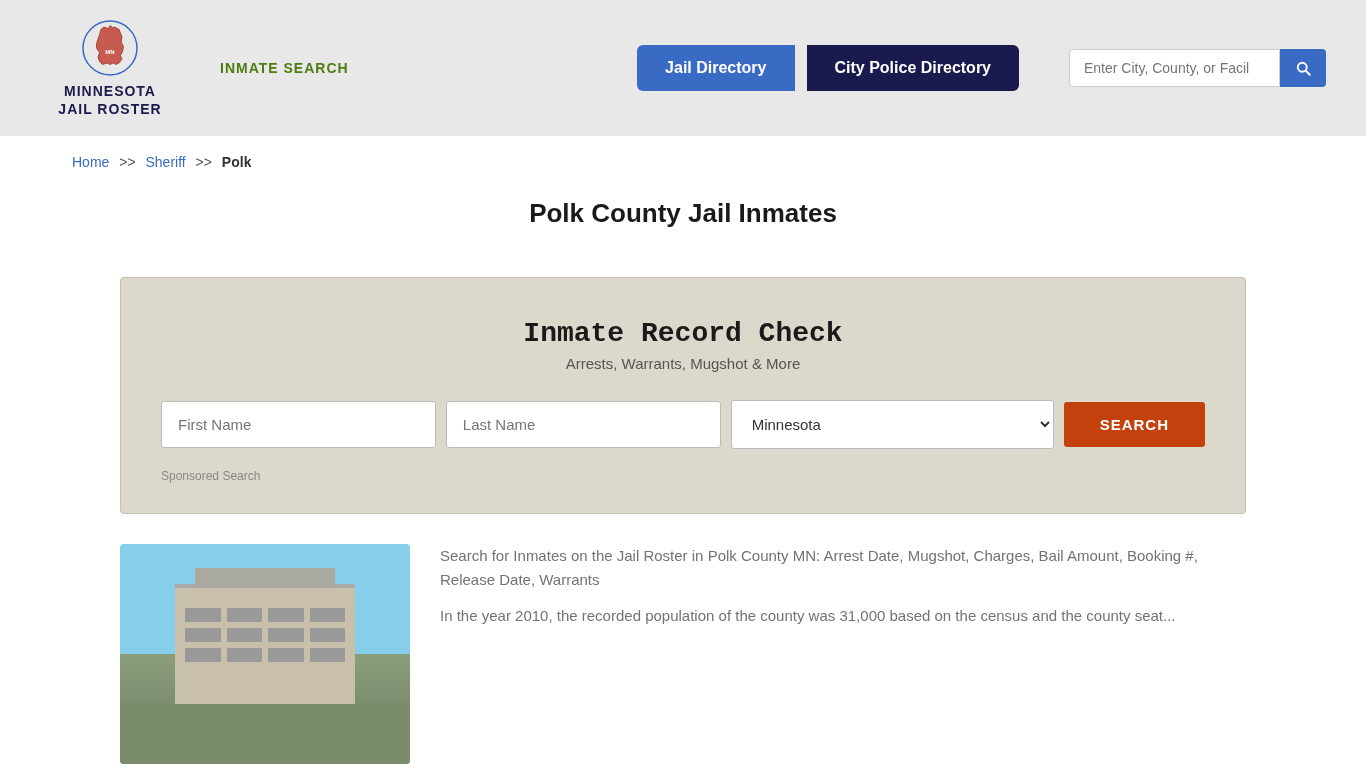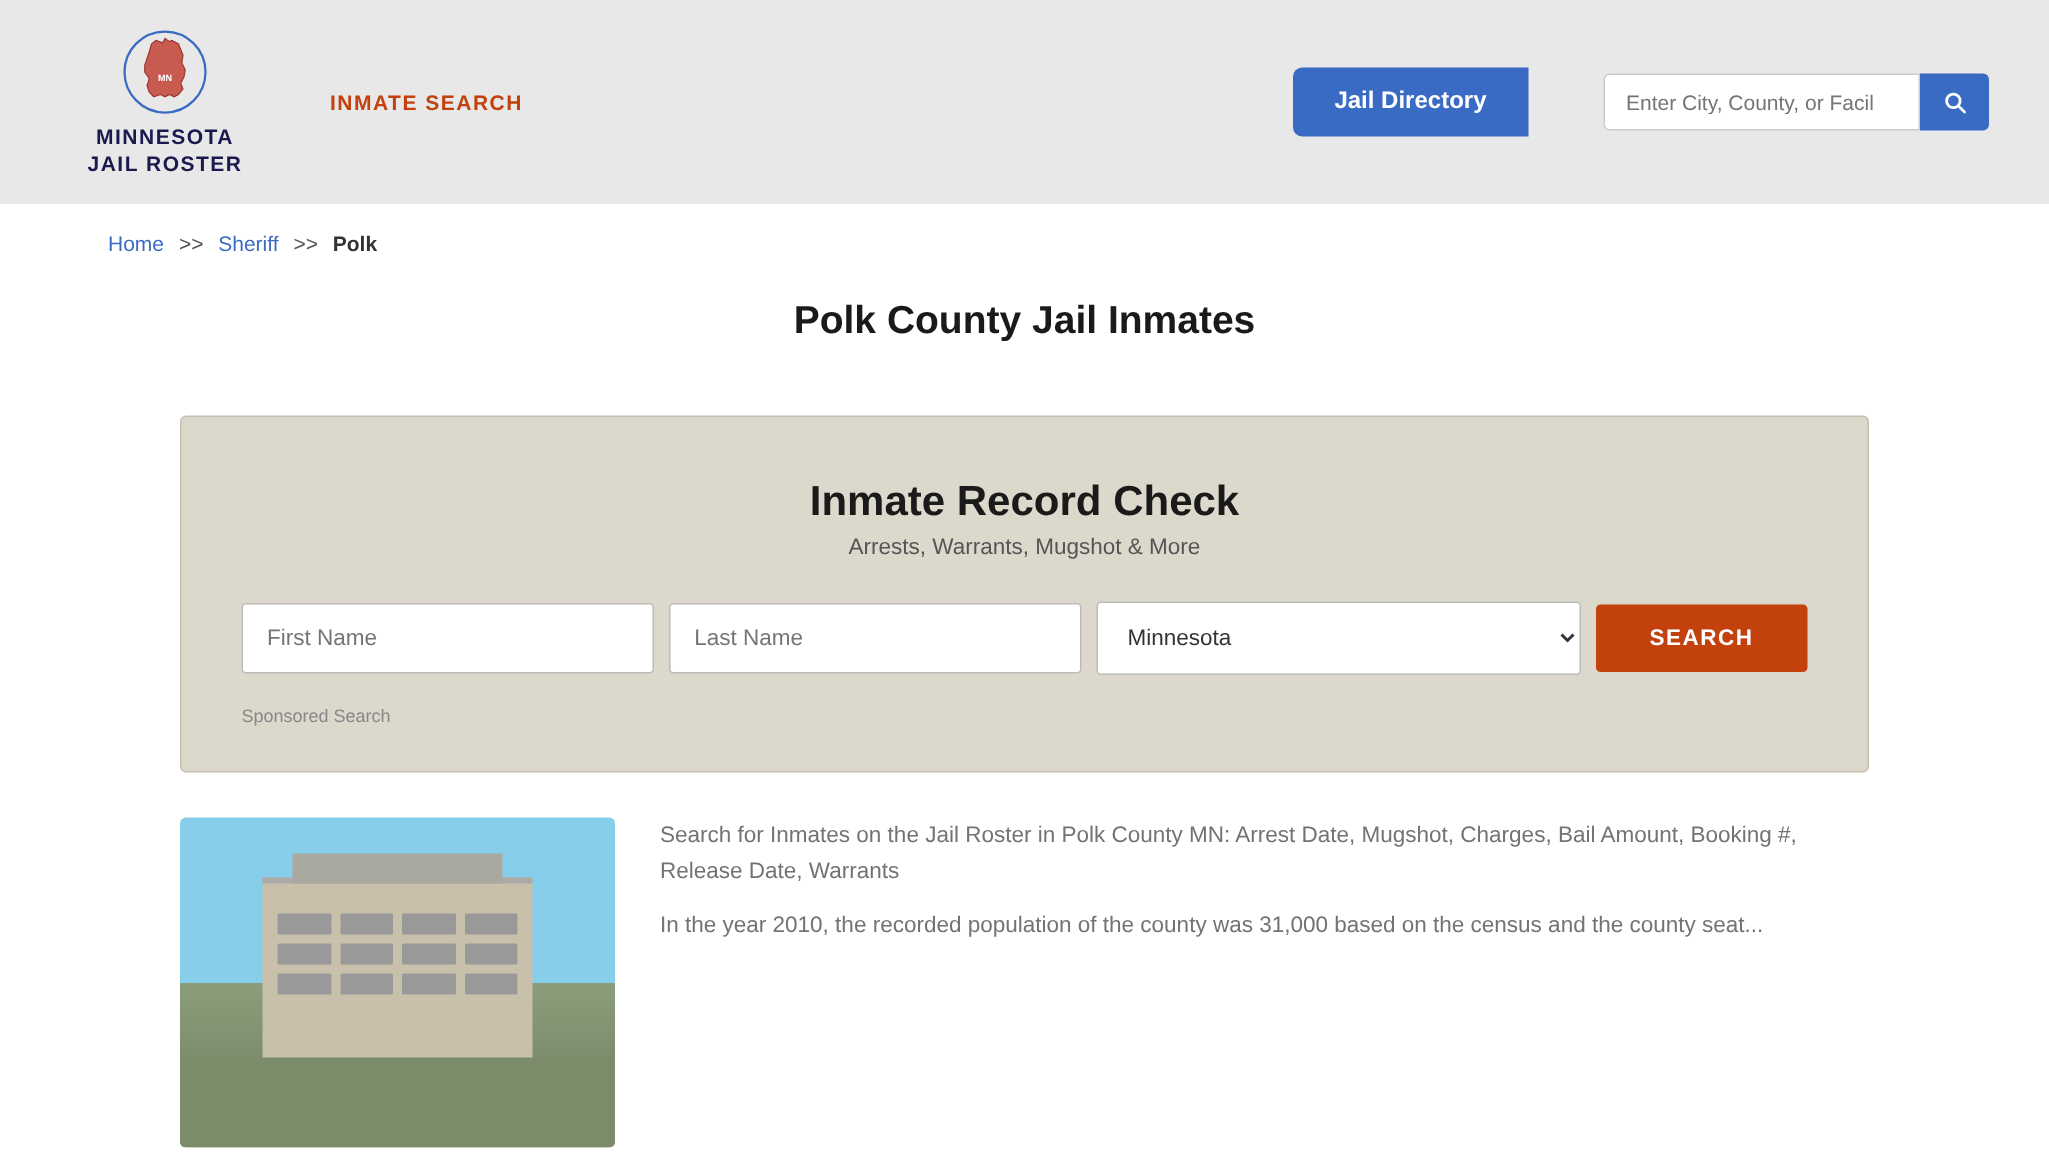--- a/index.html
+++ b/index.html
@@ -25,21 +25,21 @@
       color: #1a1a4e;
       text-align: center;
       letter-spacing: 1px;
       line-height: 1.3;
       margin-top: 4px;
       text-transform: uppercase;
     }
     .inmate-search-link {
       font-size: 14px;
       font-weight: 600;
-      color: #c2410c;
+      color: #4d7c0f;
       text-decoration: none;
       letter-spacing: 1px;
       white-space: nowrap;
       margin-left: 10px;
     }
     .nav-buttons {
       display: flex;
       gap: 12px;
       margin-left: auto;
       padding-left: 41px;
@@ -125,20 +125,21 @@
       border-radius: 4px;
       margin: 0 120px 30px 120px;
       padding: 40px 40px 30px 40px;
     }
     .record-check-title {
       text-align: center;
       font-size: 28px;
       font-weight: 700;
       color: #1a1a1a;
       margin-bottom: 6px;
+      font-family: Liberation Mono, monospace;
     }
     .record-check-subtitle {
       text-align: center;
       font-size: 15px;
       color: #555;
       margin-bottom: 28px;
     }
     .record-check-form {
       display: flex;
       gap: 10px;
@@ -269,20 +270,21 @@
     </svg>
     <div class="logo-text">
       <span>MINNESOTA</span><br><span>JAIL ROSTER</span>
     </div>
   </div>
 
   <a class="inmate-search-link" href="#">INMATE SEARCH</a>
 
   <div class="nav-buttons">
     <button class="nav-btn nav-btn-jail">Jail Directory</button>
+    <button class="nav-btn nav-btn-police">City Police Directory</button>
   </div>
 
   <div class="search-bar">
     <input class="search-input" type="text" placeholder="Enter City, County, or Facil" style="">
     <button class="search-btn">
       <svg class="search-icon-svg" viewBox="0 0 24 24">
         <path d="M21 21l-4.35-4.35M17 11A6 6 0 1 1 5 11a6 6 0 0 1 12 0z" stroke="#fff" stroke-width="2.5" fill="none" stroke-linecap="round"></path>
       </svg>
     </button>
   </div>

